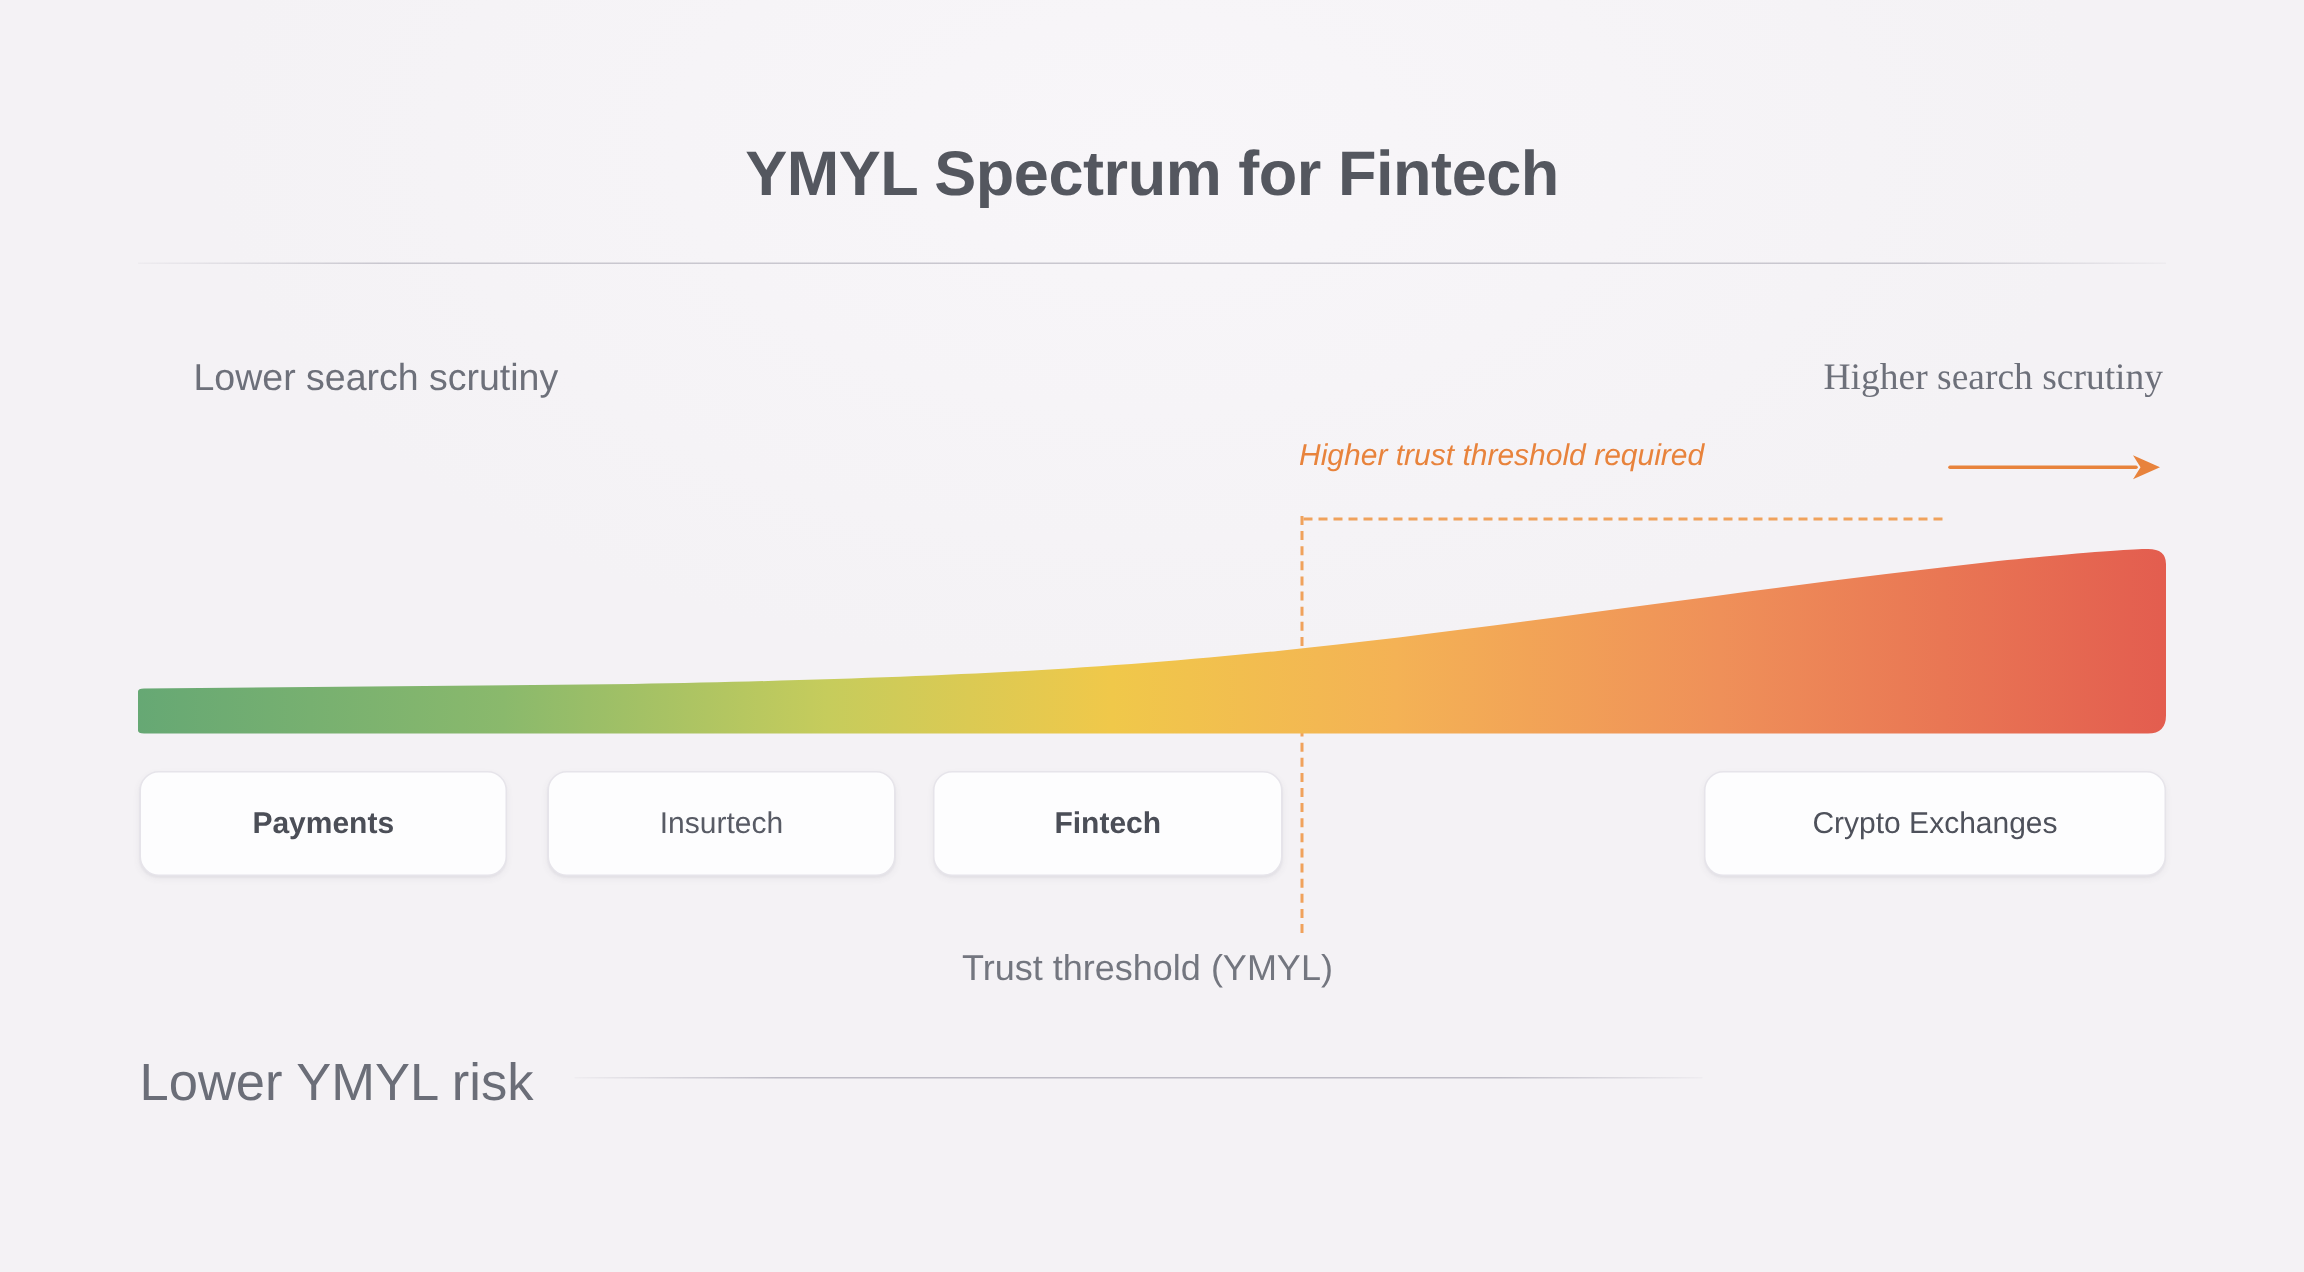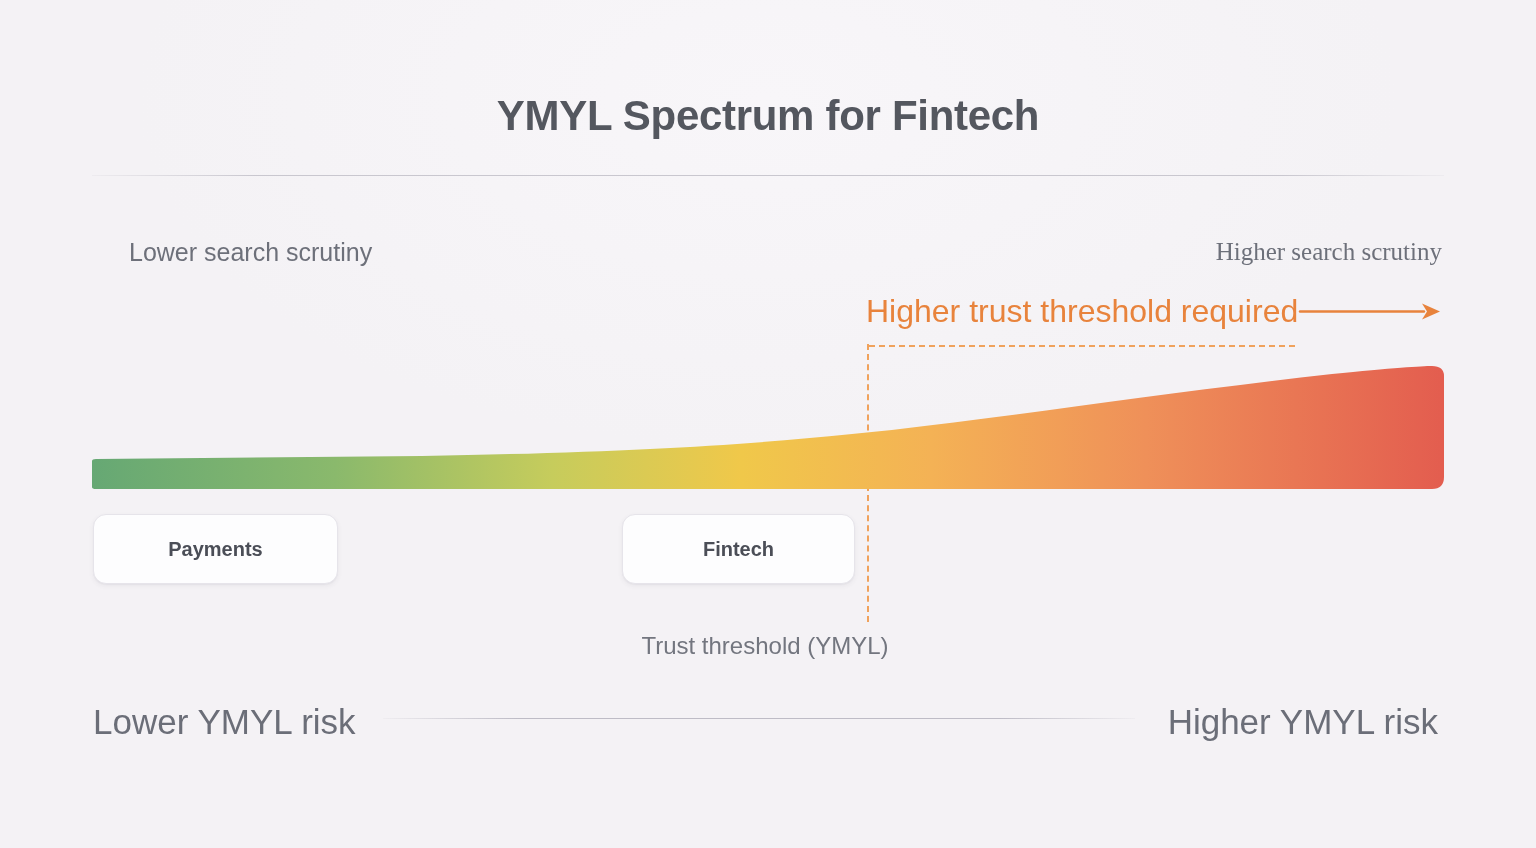--- a/index.html
+++ b/index.html
@@ -53,21 +53,22 @@
     white-space: nowrap;
   }
   .scrutiny.left  { left: 93px; margin-left: 36px; }
   .scrutiny.right { right: 94px; font-family: Liberation Serif, serif; }
 
   
   .trust-callout {
     position: absolute;
     left: 866px;
     top: 293px;
-    font-size: 32px;
+    font-size: 20px;
+    font-style: italic;
     color: #e8833c;
     white-space: nowrap;
   }
   .trust-arrow {
     position: absolute;
     left: 1298px;
     top: 297px;
     width: 146px;
     height: 30px;
   }
@@ -220,24 +221,29 @@
         L4,129
         Q0,129 0,127
         Z" fill="url(#rampGrad)"></path>
     </svg>
   </div>
 
   <div class="chips">
     <div class="chip" data-idx="0">
       <span class="chip-label">Payments</span>
     </div>
+    <div class="chip" data-idx="1">
+      <span class="chip-label">Insurtech</span>
+    </div>
     <div class="chip" data-idx="2">
       <span class="chip-label">Fintech</span>
     </div>
+    <div class="chip" data-idx="4">
+      <span class="chip-label">Crypto Exchanges</span>
+    </div>
   </div>
 
   <div class="threshold-caption">Trust threshold (YMYL)</div>
 
   <div class="risk-label left">Lower YMYL risk</div>
   <div class="risk-rule"></div>
-  <div class="risk-label right">Higher YMYL risk</div>
 
 </div>
 
 </body></html>

